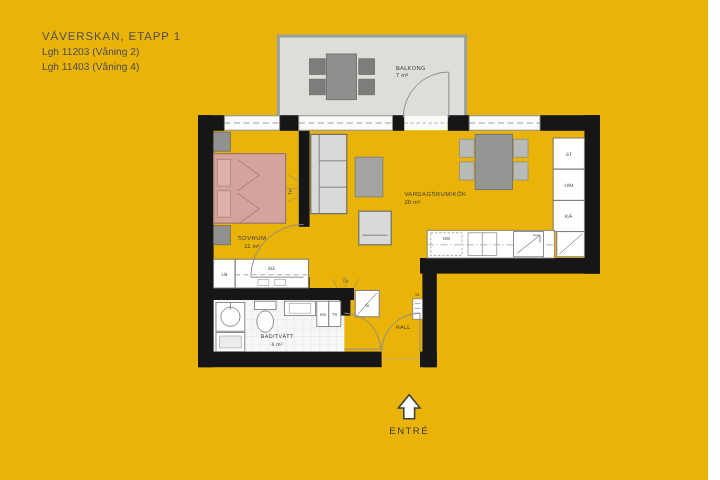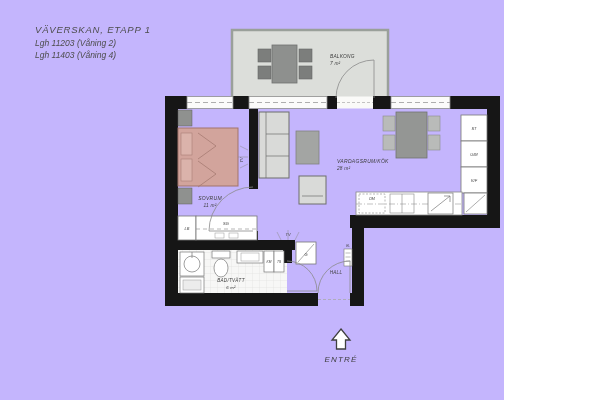--- a/index.html
+++ b/index.html
@@ -1,16 +1,16 @@
 <!DOCTYPE html>
 <html><head>
 <meta charset="utf-8">
 <style>
   html,body{margin:0;padding:0;background:#ffffff;width:600px;height:400px;overflow:hidden;}
-  .plan-wrap{position:relative;width:504px;height:400px;background:#c4b5fd;font-style:italic;}
+  .plan-wrap{position:relative;width:590px;height:400px;background:#eab308;}
   svg{display:block;}
   svg text{font-family:"Liberation Sans","DejaVu Sans",sans-serif;fill:#3d3d3d;}
   .hdr{fill:#4d4d4d;}
   .room-label{letter-spacing:.3px;}
   .tiny{letter-spacing:.2px;}
 </style>
 </head>
 <body>
 
 <div class="plan-wrap">

